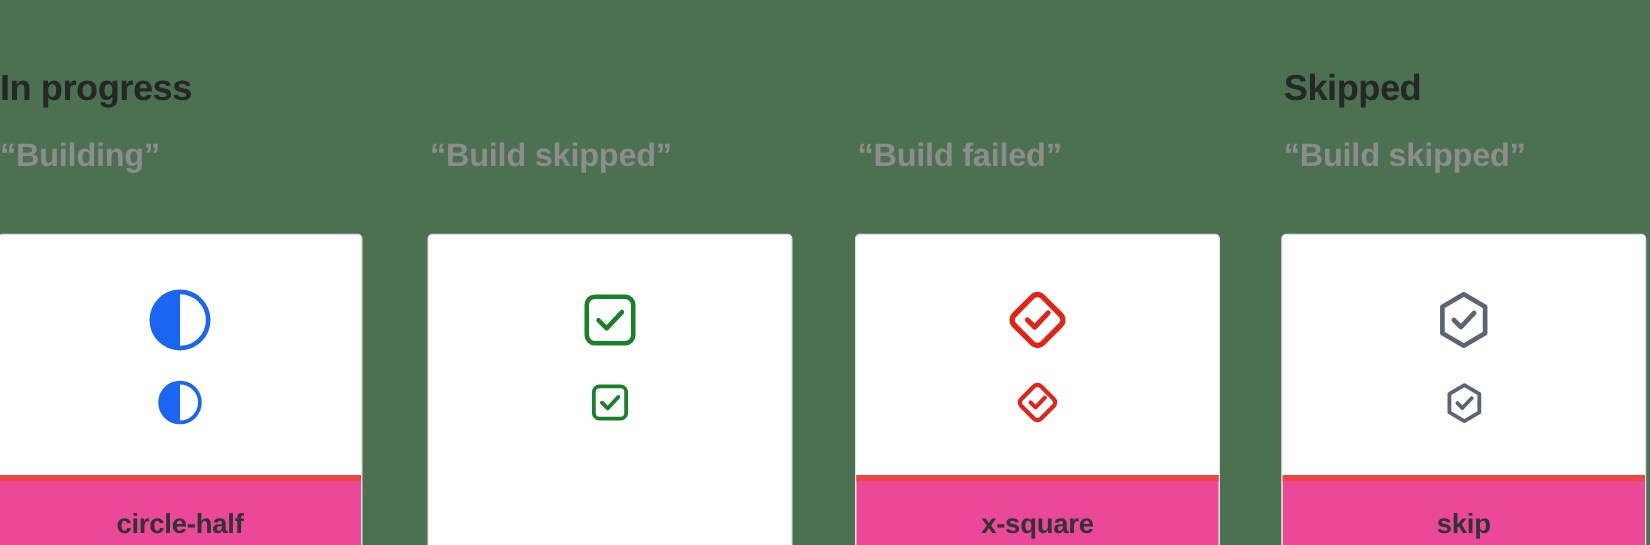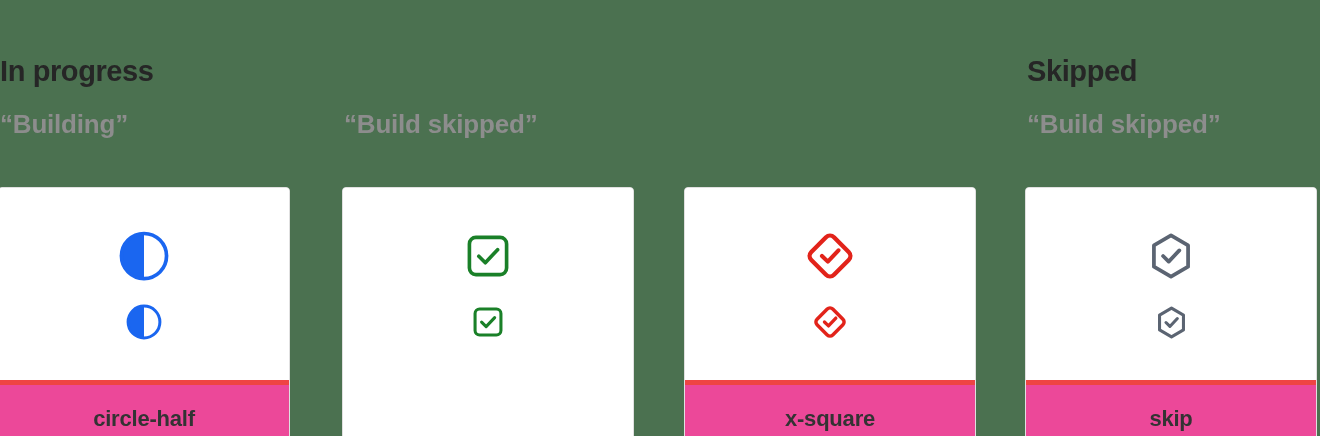--- a/index.html
+++ b/index.html
@@ -152,20 +152,21 @@
               <rect x="2.3" y="2.3" width="19.4" height="19.4" rx="3.4" ry="3.4" fill="none" stroke="#1a8028" stroke-width="2.3"></rect>
               <path d="M7.2 12.1 L10.6 15.5 L17 8.7" fill="none" stroke="#1a8028" stroke-width="2.3" stroke-linecap="round" stroke-linejoin="round"></path>
             </svg>
           </span>
         </div>
       </div>
     </div>
   </div>
 
   <div class="column col-2">
+    <div class="subheading">“Build failed”</div>
     <div class="card">
       <div class="card-body">
         <div class="icon-slot large">
           <span>
             <svg width="52" height="52" viewBox="0 0 24 24">
               <g transform="rotate(45 12 12)">
                 <rect x="4.6" y="4.6" width="14.8" height="14.8" rx="2.6" ry="2.6" fill="none" stroke="#e2231a" stroke-width="2"></rect>
               </g>
               <path d="M8.3 12 L11 14.6 L15.9 9.4" fill="none" stroke="#e2231a" stroke-width="1.9" stroke-linecap="round" stroke-linejoin="round"></path>
             </svg>

